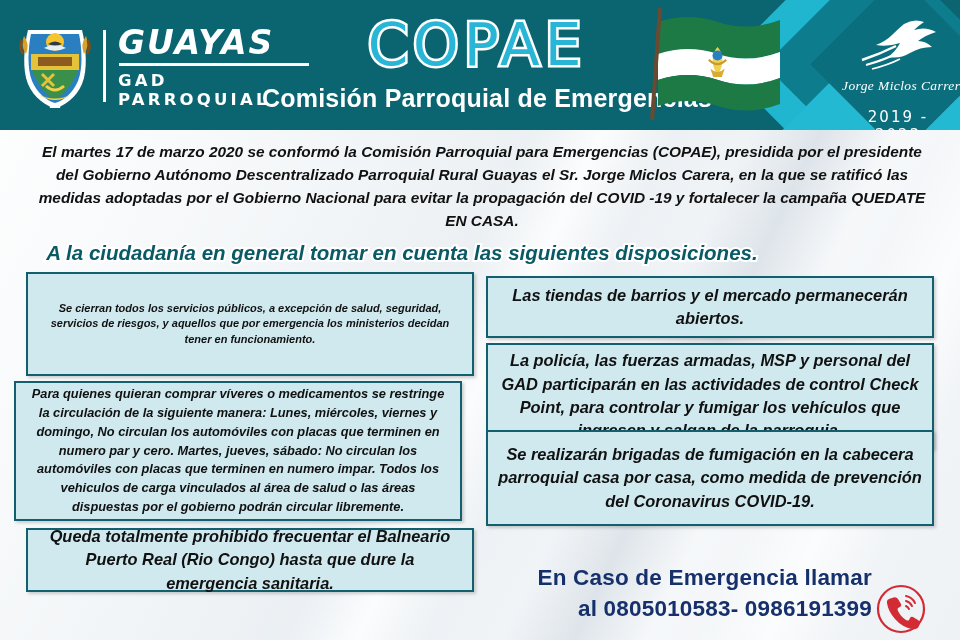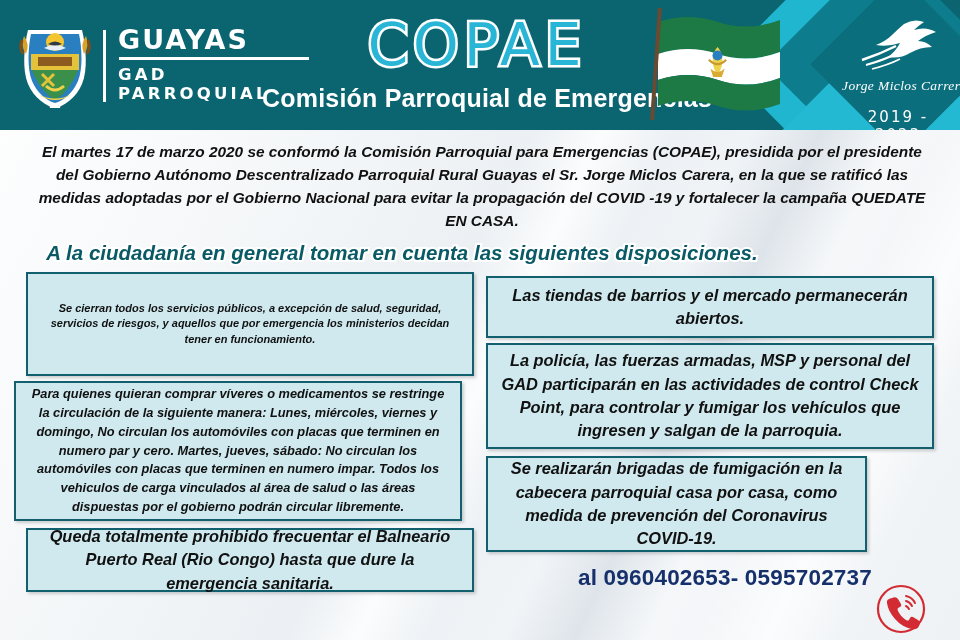--- a/index.html
+++ b/index.html
@@ -31,22 +31,22 @@
   .chev-d{left:790px;top:96px;width:90px;height:90px;background:#23b9d2;transform:rotate(45deg);}
   .chev-e{left:900px;top:100px;width:90px;height:90px;background:#23b9d2;transform:rotate(45deg);}
   .hdr-panel{position:absolute;left:836px;top:2px;width:128px;height:126px;background:#0b6e7d;
     transform:rotate(45deg);transform-origin:center;}
 
   
   .arms{position:absolute;left:16px;top:24px;width:78px;height:86px;}
   .arms svg{display:block;}
   .divider{position:absolute;left:103px;top:30px;width:3px;height:72px;background:#fff;}
   .guayas{position:absolute;left:118px;top:26px;width:200px;}
-  .guayas .g1{font-size:27px;font-weight:bold;letter-spacing:2px;color:#fff;line-height:1;
-    font-family:"DejaVu Sans",sans-serif;}
+  .guayas .g1{font-size:33px;font-weight:bold;letter-spacing:2px;color:#fff;line-height:1;
+    font-family:"DejaVu Sans",sans-serif;font-style:italic;}
   .guayas .gline{width:190px;height:3px;background:#fff;margin:4px 0 5px 1px;}
   .guayas .g2{font-size:16.5px;font-weight:bold;letter-spacing:3.2px;color:#fff;
     font-family:"DejaVu Sans",sans-serif;}
 
   .copae{position:absolute;left:262px;top:16px;width:430px;text-align:center;}
   .copae .big{font-size:58px;font-weight:normal;letter-spacing:5px;color:#29b6d6;line-height:1;
     -webkit-text-stroke:5px #ffffff;paint-order:stroke fill;font-family:"DejaVu Sans",sans-serif;}
   .copae .sub{margin-top:10px;font-size:25px;font-weight:bold;color:#fff;letter-spacing:.2px;
     white-space:nowrap;font-family:"Liberation Sans",sans-serif;}
 
@@ -72,21 +72,21 @@
   
   .box{position:absolute;background:#cfe9ef;border:2px solid #12606e;
     box-shadow:2px 2px 3px rgba(0,0,0,.18);
     display:flex;align-items:center;justify-content:center;text-align:center;
     font-style:italic;font-weight:bold;color:#111;padding:4px 10px;box-sizing:border-box;}
   .b-l1{left:26px;top:272px;width:448px;height:104px;font-size:11px;line-height:1.42;}
   .b-l2{left:14px;top:381px;width:448px;height:140px;font-size:12.8px;line-height:1.48;}
   .b-l3{left:26px;top:528px;width:448px;height:64px;font-size:16.4px;line-height:1.42;}
   .b-r1{left:486px;top:276px;width:448px;height:62px;font-size:16.4px;line-height:1.42;}
   .b-r2{left:486px;top:343px;width:448px;height:106px;font-size:16.4px;line-height:1.42;}
-  .b-r3{left:486px;top:456px;width:381px;height:96px;font-size:16.4px;line-height:1.42;}
+  .b-r3{left:486px;top:430px;width:448px;height:96px;font-size:16.4px;line-height:1.42;}
 
   
   .footer{position:absolute;left:486px;top:560px;width:448px;height:78px;}
   .foot-txt{position:absolute;right:62px;top:2px;width:386px;text-align:right;
     color:#16306b;font-size:22.5px;font-weight:bold;line-height:1.38;letter-spacing:.2px;}
   .phone-ico{position:absolute;right:8px;top:24px;width:50px;height:50px;}
 </style>
 </head>
 <body>
 
@@ -173,21 +173,22 @@
   <div class="box b-l1">Se cierran todos los servicios públicos, a excepción de salud, seguridad, servicios  de riesgos, y aquellos que por emergencia los ministerios decidan tener en funcionamiento.</div>
   <div class="box b-l2">Para quienes quieran comprar víveres o medicamentos se restringe la circulación de la siguiente manera: Lunes, miércoles, viernes y domingo, No circulan los automóviles con placas que terminen en numero par y cero. Martes, jueves, sábado: No circulan los automóviles con placas que terminen en numero impar. Todos los vehiculos de carga vinculados al área de salud o las áreas dispuestas por el gobierno podrán circular libremente.</div>
   <div class="box b-l3">Queda totalmente prohibido frecuentar el Balneario Puerto Real (Rio Congo) hasta que dure la emergencia sanitaria.</div>
 
   <div class="box b-r2">La policía, las fuerzas armadas, MSP y personal del GAD participarán en las actividades de control Check Point,  para controlar y fumigar los vehículos que ingresen y salgan de la parroquia.</div>
   <div class="box b-r1">Las tiendas de barrios y el mercado permanecerán abiertos.</div>
   <div class="box b-r3">Se realizarán brigadas de fumigación en la cabecera parroquial casa por casa, como medida de prevención del Coronavirus COVID-19.</div>
 
   <div class="footer">
     <div class="foot-txt">
-      <div>al 0960402653- 0595702737</div>
+      <div>En Caso de Emergencia llamar</div>
+      <div>al 0805010583- 0986191399</div>
     </div>
     <div class="phone-ico">
       <svg width="50" height="50" viewBox="0 0 50 50">
         <circle cx="25" cy="25" r="23" fill="none" stroke="#d32b33" stroke-width="2.2"></circle>
         <path d="M17 14 q4 -2 6 1 l3 5 q1 2 -1 3 l-2 1 q-1 1 0 3 q3 6 8 9 q2 1 3 0 l1 -2 q1 -2 3 -1 l5 3
                  q3 2 1 6 q-2 4 -7 3 q-10 -2 -17 -10 q-7 -8 -8 -16 q-1 -4 5 -5z" fill="#d32b33" transform="translate(-1,0)"></path>
         <path d="M30 12 q6 1 9 7" stroke="#d32b33" stroke-width="2" fill="none" stroke-linecap="round"></path>
         <path d="M30 17 q4 1 6 5" stroke="#d32b33" stroke-width="2" fill="none" stroke-linecap="round"></path>
         <path d="M30 22 q2 1 3 3" stroke="#d32b33" stroke-width="2" fill="none" stroke-linecap="round"></path>
       </svg>

